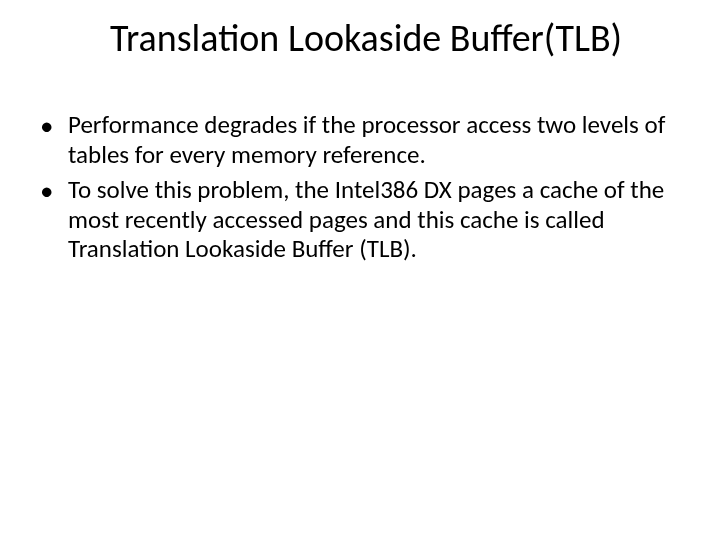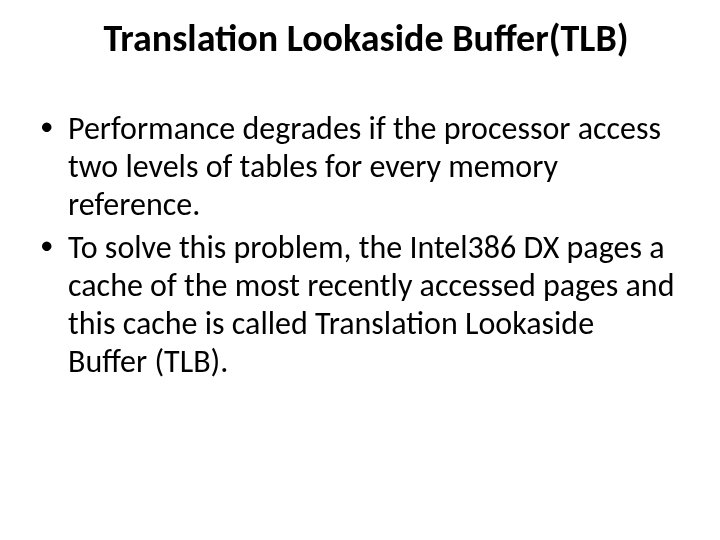--- a/index.html
+++ b/index.html
@@ -17,40 +17,40 @@
     height: 540px;
     position: relative;
     box-sizing: border-box;
   }
   .title {
     position: absolute;
     top: 18px;
     left: 12px;
     right: 0;
     text-align: center;
-    font-weight: 700;
+    font-weight: 400;
     font-size: 38px;
     line-height: 1.1;
     letter-spacing: 0px;
   }
   .body {
     position: absolute;
     top: 110px;
     left: 34px;
     right: 40px;
   }
   ul.bullets {
     list-style: none;
     margin: 0;
     padding: 0;
   }
   ul.bullets > li {
     position: relative;
     padding-left: 34px;
-    font-size: 32px;
+    font-size: 25px;
     line-height: 1.18;
     margin-bottom: 6px;
   }
   ul.bullets > li::before {
     content: "•";
     position: absolute;
     left: 6px;
     top: 0;
     font-size: 27px;
     line-height: 1.18;

